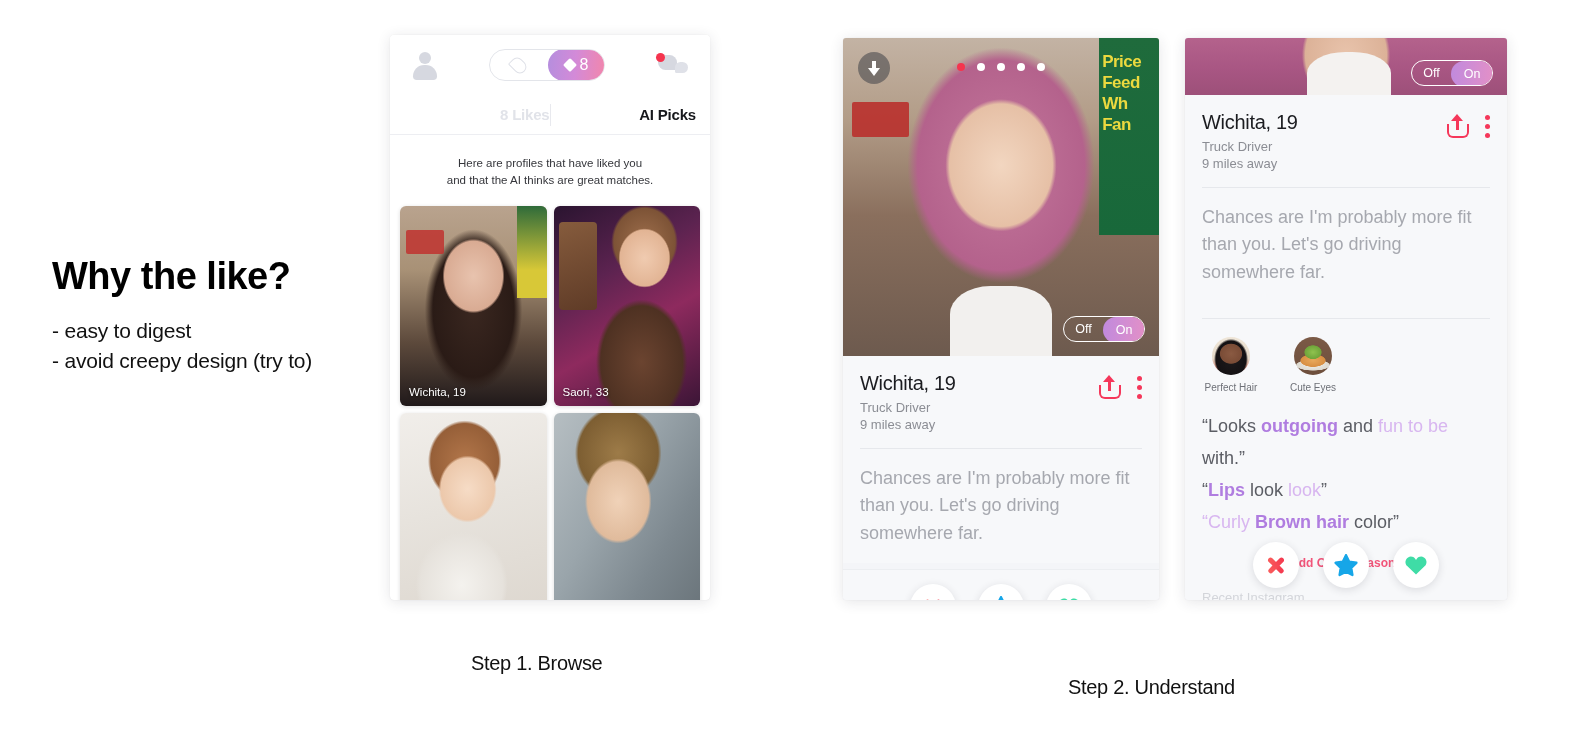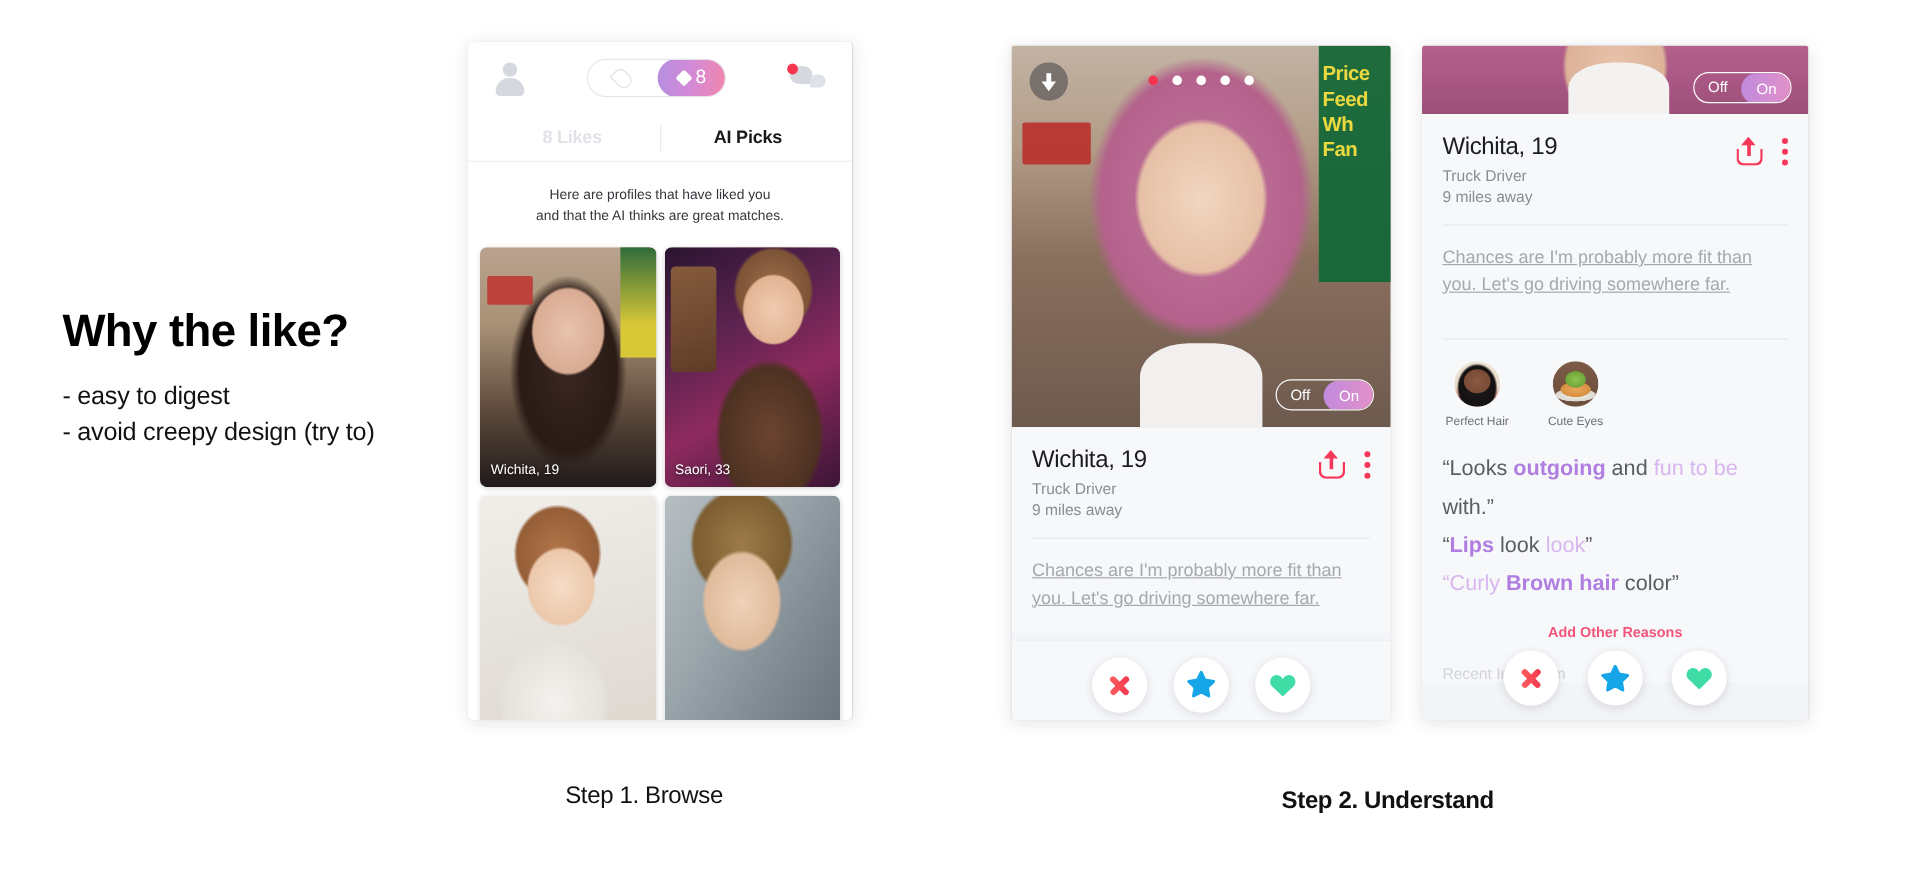--- a/index.html
+++ b/index.html
@@ -82,21 +82,21 @@
   .icon-chat .dot {
     position:absolute; left:0px; top:0px; width:9px; height:9px;
     border-radius:50%; background:#f5344e; z-index:2;
   }
 
   .p1-tabs {
     display:flex; align-items:center; padding: 0 14px; height:40px;
     border-bottom:1px solid #edeef2;
   }
   .p1-tab {
-    flex:1; text-align:center; font-size:15px; font-weight:700;
+    flex:1; text-align:right; font-size:15px; font-weight:700;
     letter-spacing:-0.2px;
   }
   .p1-tab.inactive { color:#e1e3e9; }
   .p1-tab.active { color:#17181c; }
   .tab-sep { width:1px; height:22px; background:#e8e9ee; }
 
   .p1-desc {
     text-align:center; padding:20px 26px 16px; font-size:11.5px;
     line-height:1.5; color:#35363b; font-weight:500;
   }
@@ -251,21 +251,21 @@
   }
   .share-ic .tip {
     position:absolute; left:4px; top:0px; width:0; height:0;
     border-left:6.5px solid transparent; border-right:6.5px solid transparent;
     border-bottom:7px solid #f5375a;
   }
   .kebab { display:flex; flex-direction:column; gap:4px; }
   .kebab i { display:block; width:5px; height:5px; border-radius:50%; background:#f5375a; }
 
   .divider { height:1px; background:#e6e8ec; margin:16px 0 0; }
-  .bio { font-size:15px; line-height:1.52; color:#a6a8af; padding:16px 0 16px;text-decoration:underline; }
+  .bio { font-size:18px; line-height:1.52; color:#a6a8af; padding:16px 0 16px; }
 
   
   .tags { display:flex; gap:24px; padding:18px 0 0; }
   .tag { width:58px; text-align:center; }
   .tag .av {
     width:38px; height:38px; border-radius:50%; margin:0 auto;
     overflow:hidden; position:relative;
   }
   .av-hair {
     background:
@@ -314,21 +314,21 @@
   .x-ic i {
     position:absolute; left:0; top:8px; width:20px; height:4.6px;
     border-radius:3px; background:linear-gradient(90deg,#fa5c5c,#f4394f);
   }
   .x-ic i:first-child { transform:rotate(45deg); }
   .x-ic i:last-child  { transform:rotate(-45deg); }
   .step-cap {
     position:absolute; font-size:20px; color:#111; letter-spacing:-.3px;
   }
   #cap1 { left:471px; top:652px; }
-  #cap2 { left:1068px; top:656px;font-weight:bold; }
+  #cap2 { left:1068px; top:676px; }
 </style>
 </head>
 <body>
 
 <div class="stage">
 
   <div class="copy">
     <div class="copy-title">Why the like?</div>
     <div class="copy-list">
       <div class="copy-line">- easy to digest</div>

